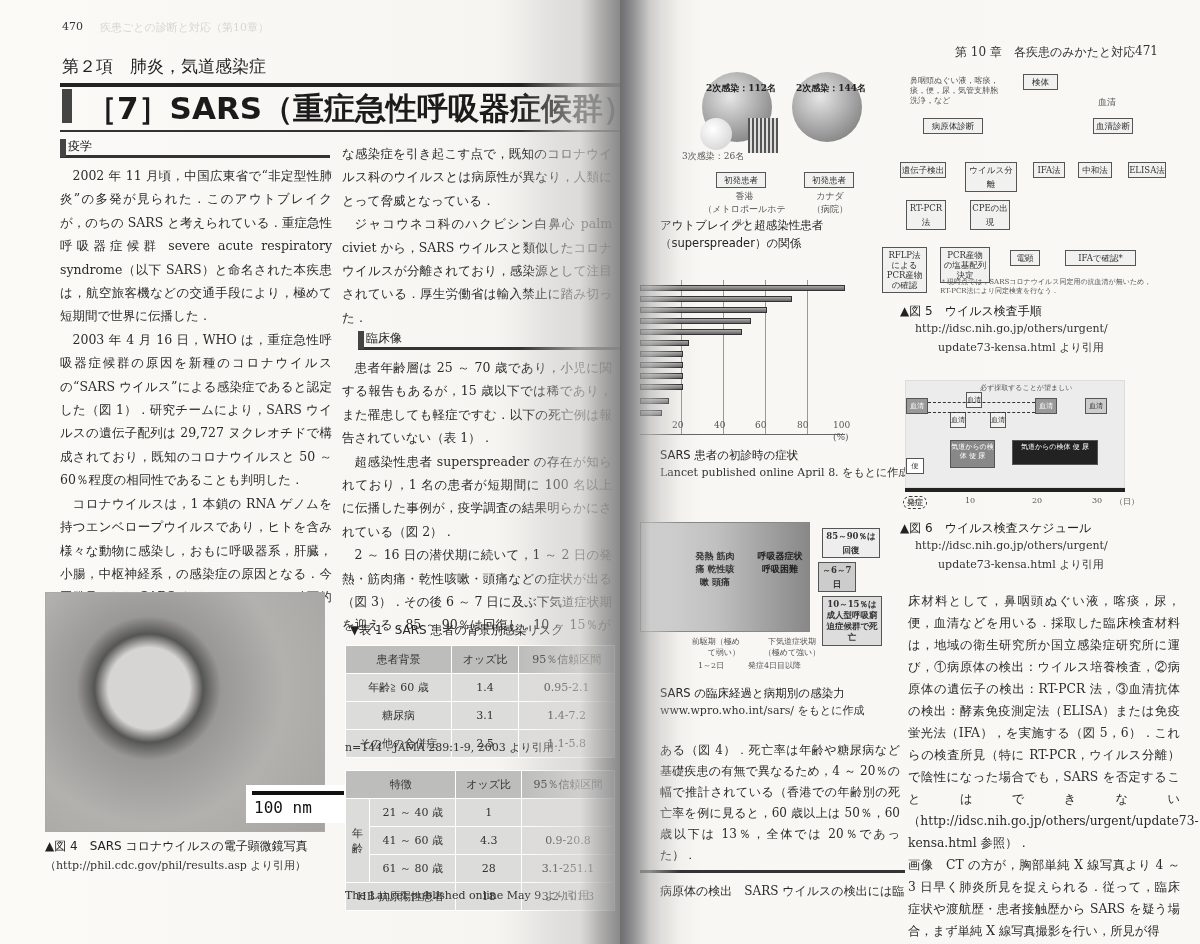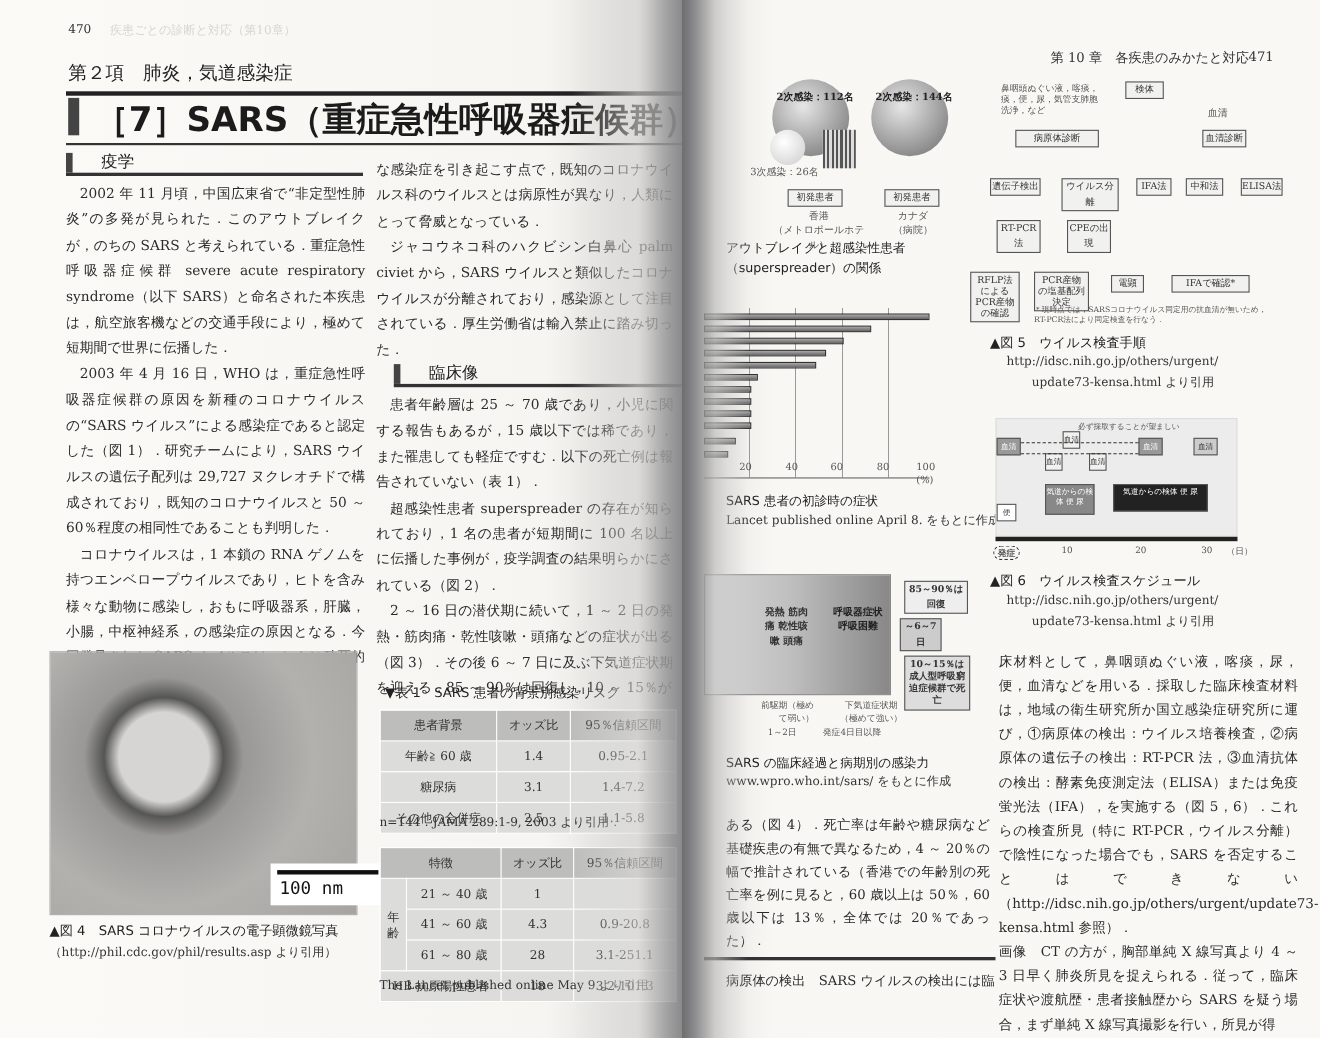--- a/index.html
+++ b/index.html
@@ -6,21 +6,21 @@
 body{width:1200px;height:944px;overflow:hidden;background:#f7f6f2;font-family:"DejaVu Serif",serif;color:#2a2a2a;position:relative}
 .page{position:absolute;top:0;height:944px}
 .left{left:0;width:620px;background:linear-gradient(90deg,#fbfaf7 0%,#f6f5f1 80%,#d9d8d6 95%,#8c8b8c 100%)}
 .right{left:620px;width:580px;background:linear-gradient(90deg,#6f6e70 0%,#bdbcbc 3%,#ecebe8 7%,#f8f7f3 14%,#f9f8f4 100%)}
 .pnum{position:absolute;font-size:11px;color:#333}
 .sec{position:absolute;left:62px;top:55px;font-family:"DejaVu Sans",sans-serif;font-size:17px;color:#222}
 .rule1{position:absolute;left:60px;top:83px;width:560px;height:4px;background:#222}
 .title{position:absolute;left:62px;top:88px;font-family:"DejaVu Sans",sans-serif;font-weight:bold;font-size:31px;color:#1b1b1b;white-space:nowrap}
 .title .bar{display:inline-block;width:10px;height:34px;background:#444;vertical-align:-4px;margin-right:14px}
 .rule2{position:absolute;left:60px;top:130px;width:560px;height:2px;background:#333}
-.h2{position:absolute;font-family:Liberation Serif, serif;font-size:15px;color:#222;padding-left:32px;border-bottom:3px solid #333}
+.h2{position:absolute;font-family:Liberation Serif, serif;font-size:12px;color:#222;padding-left:8px;border-bottom:3px solid #333}
 .h2::before{content:"";position:absolute;left:0;top:1px;width:6px;height:18px;background:#444}
 .para{position:absolute;font-size:12.5px;line-height:23.4px;text-align:justify;color:#2b2b2b}
 .para p{text-indent:1em}
 .photo{position:absolute;left:45px;top:592px;width:280px;height:240px;background:radial-gradient(circle at 37% 40%,#d7d5d3 0 18%,#555 24%,#9a9896 32%,#b3b1ae 60%,#a6a4a1 100%);border:1px solid #aaa}
 .scalebar{position:absolute;left:200px;top:192px;width:105px;height:38px;background:#fff}
 .scalebar::before{content:"";position:absolute;left:6px;top:6px;width:92px;height:4px;background:#111}
 .scalebar span{position:absolute;left:8px;top:13px;font-family:"DejaVu Sans Mono",monospace;font-size:16px;color:#111}
 .cap{position:absolute;font-family:"DejaVu Sans",sans-serif;font-size:12px;color:#222}
 .src{position:absolute;font-size:11px;color:#333}
 table.t{position:absolute;border-collapse:collapse;font-size:11px;color:#333}
@@ -202,21 +202,21 @@
   <div class="para" style="left:40px;top:740px;width:240px;font-size:12px;line-height:21px">
     <p style="text-indent:0">ある（図 4）．死亡率は年齢や糖尿病など基礎疾患の有無で異なるため，4 ～ 20％の幅で推計されている（香港での年齢別の死亡率を例に見ると，60 歳以上は 50％，60 歳以下は 13％，全体では 20％であった）．</p>
   </div>
   <div style="position:absolute;left:20px;top:870px;width:265px;height:3px;background:#333"></div>
   <div class="para" style="left:40px;top:880px;width:250px;font-size:12px">病原体の検出　SARS ウイルスの検出には臨</div>
 
   <div>
     <div class="tl" style="left:290px;top:76px;width:90px;font-size:8px;line-height:10px">鼻咽頭ぬぐい液，喀痰，痰，便，尿，気管支肺胞洗浄，など</div>
     <div class="box" style="left:403px;top:74px;width:35px">検体</div>
     <div class="tl" style="left:478px;top:96px">血清</div>
-    <div class="box" style="left:303px;top:118px;width:76px">病原体診断</div>
+    <div class="box" style="left:303px;top:118px;width:60px">病原体診断</div>
     <div class="box" style="left:473px;top:118px;width:40px">血清診断</div>
     <div class="box" style="left:280px;top:162px;width:46px">遺伝子検出</div>
     <div class="box" style="left:345px;top:162px;width:52px">ウイルス分離</div>
     <div class="box" style="left:413px;top:162px;width:32px">IFA法</div>
     <div class="box" style="left:458px;top:162px;width:34px">中和法</div>
     <div class="box" style="left:508px;top:162px;width:38px">ELISA法</div>
     <div class="box" style="left:286px;top:200px;width:40px">RT-PCR法</div>
     <div class="box" style="left:350px;top:200px;width:40px">CPEの出現</div>
     <div class="box" style="left:262px;top:247px;width:45px;line-height:10px;padding:2px">RFLP法による PCR産物の確認</div>
     <div class="box" style="left:320px;top:247px;width:50px;line-height:10px;padding:2px">PCR産物の塩基配列決定</div>

